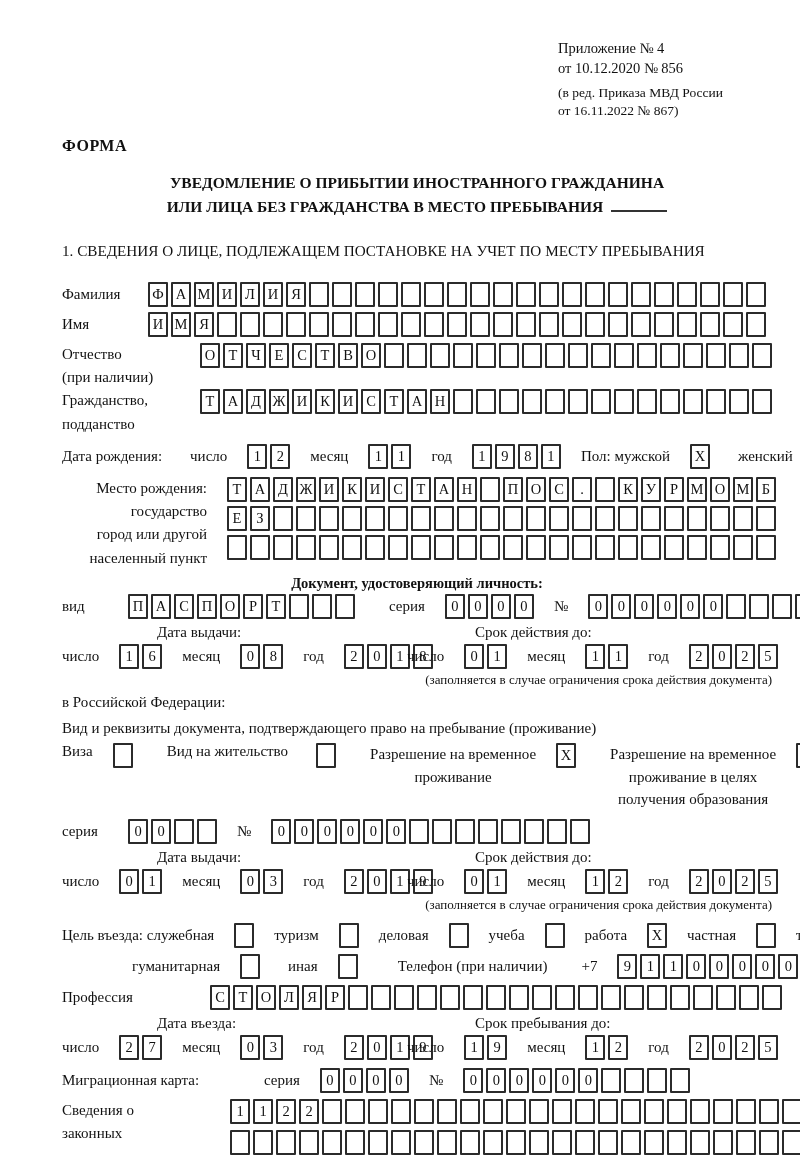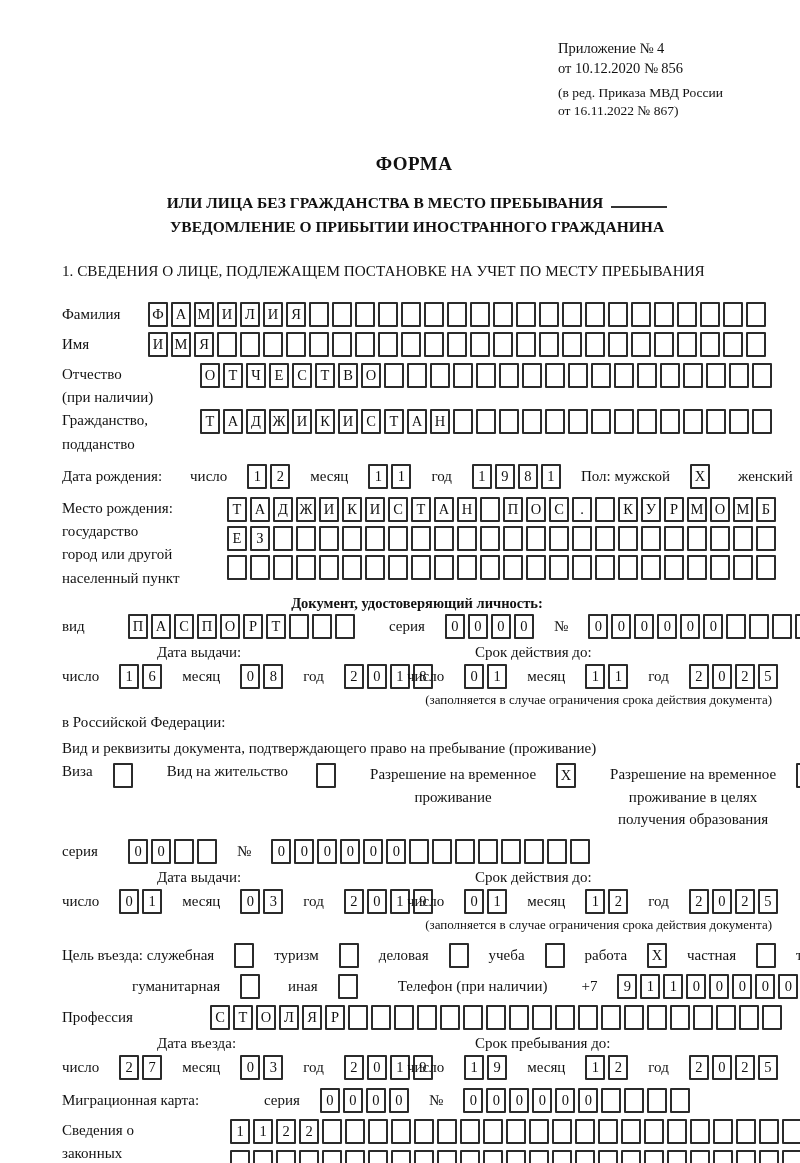--- a/index.html
+++ b/index.html
@@ -9,41 +9,41 @@
     color:#111;
   }
   .page{position:relative;box-sizing:border-box;width:800px;height:901px;padding:38px 28px 0 62px;}
 
   
   .t15{font-size:15px;line-height:1.35;}
 
   
   .appendix{margin-left:496px;font-size:14.5px;line-height:1.4;}
   .appendix .amend{margin-top:5px;font-size:13.5px;line-height:1.4;}
-  .forma{margin-top:32px;text-align:center;padding-right:6px;font-weight:bold;font-size:19px;letter-spacing:.5px;}
+  .forma{margin-top:16px;text-align:left;padding-right:6px;font-weight:bold;font-size:16px;letter-spacing:.5px;}
   .title{margin-top:16px;text-align:center;font-weight:bold;font-size:15.5px;line-height:1.5;}
   .t-underline{display:inline-block;width:56px;border-bottom:2px solid #333;height:14px;margin-left:8px;}
   .section-title{margin-top:24px;font-weight:normal;font-size:15.2px;}
 
   
   .row{display:flex;align-items:center;column-gap:20px;white-space:nowrap;}
   .row.top{align-items:flex-start;}
   .cells{display:inline-flex;column-gap:3px;flex:none;}
   .cell{
     box-sizing:border-box;flex:none;width:20px;height:25px;
     border:2px solid #2b2b2b;border-radius:1px;
     font-size:14.5px;line-height:21px;text-align:center;font-family:"Liberation Serif",serif;
   }
   .stack{display:flex;flex-direction:column;row-gap:4px;}
 
   .lbl{font-size:15px;flex:none;}
   .lbl2{font-size:15px;line-height:1.55;flex:none;}
   .lblc{font-size:15px;line-height:1.5;text-align:center;flex:none;}
 
-  .w66{width:66px;} .w118{width:118px;} .w145{width:145px;} .w46{width:46px;} .w162{width:162px;}
+  .w66{width:66px;} .w118{width:118px;} .w145{width:145px;text-align:right;} .w46{width:46px;} .w162{width:162px;}
   .mt2{margin-top:2px;} .mt4{margin-top:4px;} .mt5{margin-top:5px;} .mt6{margin-top:6px;}
   .mt8{margin-top:8px;} .mt10{margin-top:10px;} .mt22{margin-top:22px;}
   .ml8{margin-left:8px;} .ml14{margin-left:14px;} .ml20{margin-left:20px;}
 
   .doc-head{margin-top:5px;text-align:center;font-weight:bold;font-size:14.5px;}
 
   
   .twocol{display:flex;margin-top:5px;}
   .col-l{width:345px;flex:none;}
   .col-r{flex:1;}
@@ -61,24 +61,24 @@
     <div>от 10.12.2020 № 856</div>
     <div class="amend">
       <div>(в ред. Приказа МВД России</div>
       <div>от 16.11.2022 № 867)</div>
     </div>
   </div>
 
   <div class="forma">ФОРМА</div>
 
   <div class="title">
+    <div>УВЕДОМЛЕНИЕ О ПРИБЫТИИ ИНОСТРАННОГО ГРАЖДАНИНА</div>
     <div>
       <span>ИЛИ ЛИЦА БЕЗ ГРАЖДАНСТВА В МЕСТО ПРЕБЫВАНИЯ</span><span class="t-underline"></span>
     </div>
-    <div>УВЕДОМЛЕНИЕ О ПРИБЫТИИ ИНОСТРАННОГО ГРАЖДАНИНА</div>
   </div>
 
   <div class="section-title">1. СВЕДЕНИЯ О ЛИЦЕ, ПОДЛЕЖАЩЕМ ПОСТАНОВКЕ НА УЧЕТ ПО МЕСТУ ПРЕБЫВАНИЯ</div>
 
   <div class="row mt22">
     <span class="lbl w66">Фамилия</span>
     <span class="cells">
         <span class="cell">Ф</span>
         <span class="cell">А</span>
         <span class="cell">М</span>

